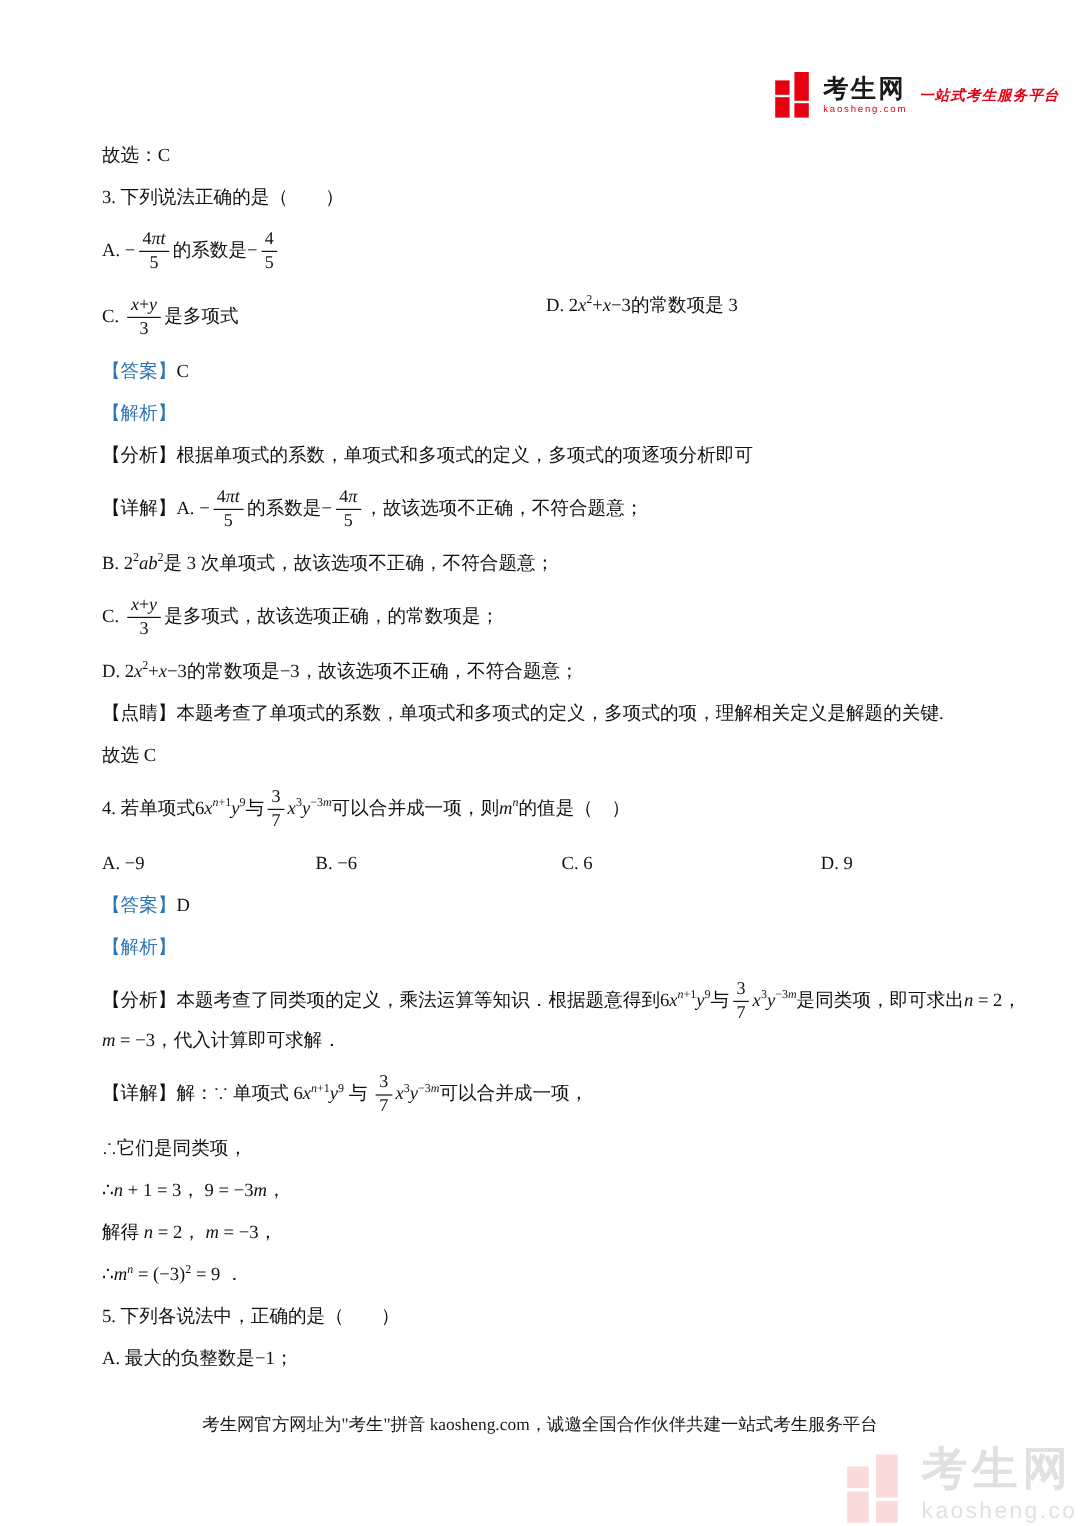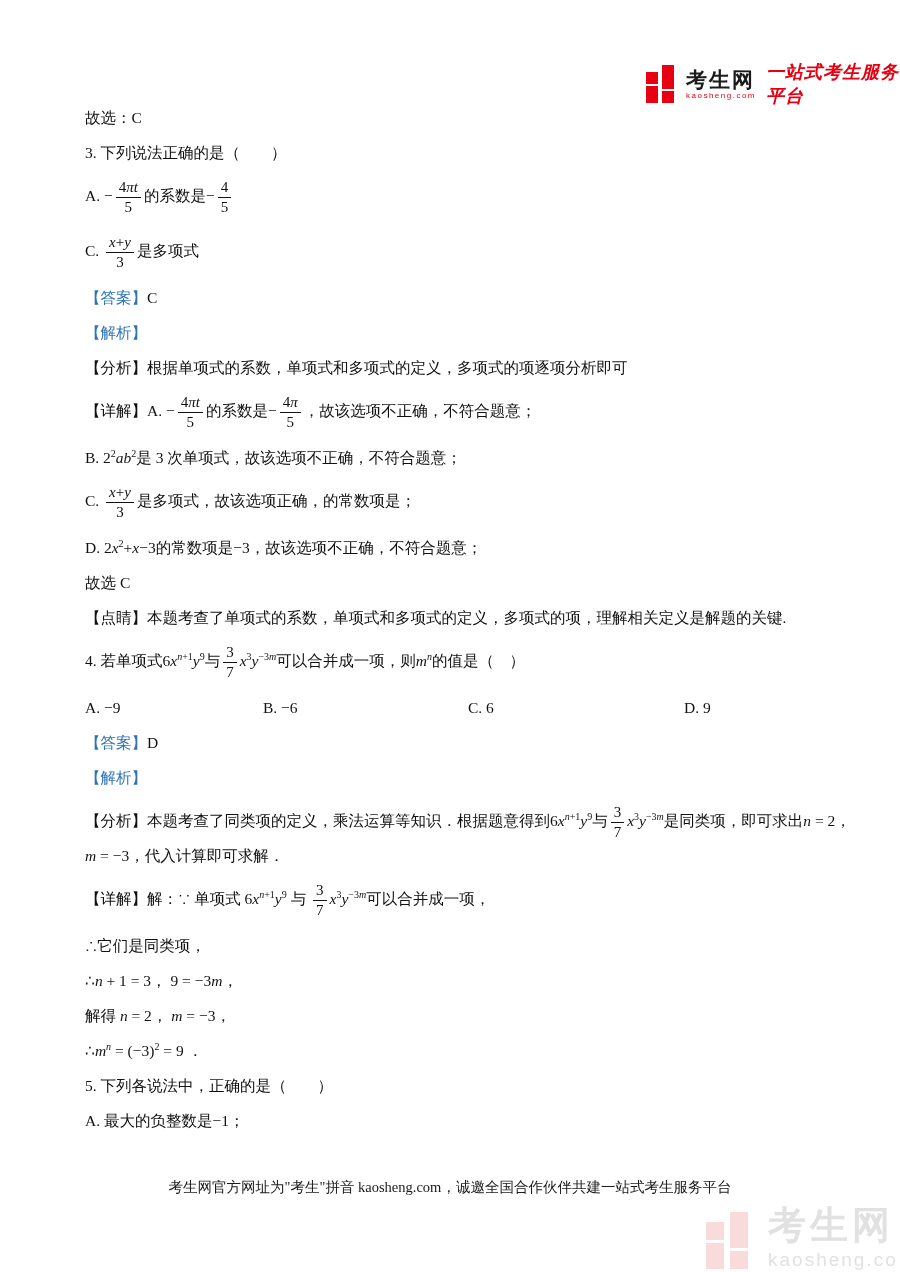--- a/index.html
+++ b/index.html
@@ -11,23 +11,23 @@
   .header-logo{position:absolute;top:60px;left:646px;display:flex;align-items:center;}
   .mark{position:relative;width:34px;height:38px;flex:0 0 auto;}
   .mark i{position:absolute;display:block;background:var(--red);}
   .mark .b1{left:0;top:7px;width:12px;height:12px;}
   .mark .b2{left:0;top:21px;width:12px;height:17px;}
   .mark .b3{left:16px;top:0;width:12px;height:24px;}
   .mark .b4{left:16px;top:26px;width:12px;height:12px;}
   .brand-block{margin-left:6px;line-height:1;}
   .brand-name{font-family:"Liberation Sans","DejaVu Sans",sans-serif;font-weight:bold;font-size:21px;color:#1a1a1a;letter-spacing:2px;}
   .brand-domain{font-family:"Liberation Sans","DejaVu Sans",sans-serif;font-size:8px;color:var(--red);letter-spacing:1.5px;margin-top:2px;}
-  .brand-tagline{font-family:"Liberation Sans","DejaVu Sans",sans-serif;font-size:18px;font-weight:bold;color:var(--red);margin-left:10px;letter-spacing:1px;font-style:italic;}
+  .brand-tagline{font-family:"Liberation Sans","DejaVu Sans",sans-serif;font-size:12px;font-weight:bold;color:var(--red);margin-left:10px;letter-spacing:1px;font-style:italic;}
   
-  .doc{position:absolute;left:85px;top:106px;width:770px;}
+  .doc{position:absolute;left:85px;top:118px;width:770px;}
   .line{margin:0 0 12px 0;line-height:23px;font-size:15.5px;min-height:23px;}
   .line.cols{display:flex;align-items:flex-start;}
   .col{flex:0 0 auto;}
   .col:last-child{flex:1 1 auto;}
   .seg-t{font-family:"Liberation Serif","DejaVu Serif",serif;}
   .seg-n{font-family:"Liberation Serif","DejaVu Serif",serif;}
   .seg-i{font-family:"Liberation Serif","DejaVu Serif",serif;font-style:italic;}
   .seg-b{color:var(--blue);}
   sup.seg-sup{font-size:10px;line-height:0;vertical-align:super;}
   .frac{display:inline-flex;flex-direction:column;align-items:center;vertical-align:middle;margin:2px 3px;line-height:19px;font-size:15px;}
@@ -76,39 +76,40 @@
           </span><span class="seg-t">的系数是</span><span class="seg-n">−</span><span class="frac">
             <span class="num"><span class="seg-n">4</span></span>
             <span class="den"><span class="seg-n">5</span></span>
           </span></div>
       </div>
       <div class="line cols">
         <div class="col" style="width: 370px;"><span class="seg-n">C. </span><span class="frac">
             <span class="num"><span class="seg-i">x</span><span class="seg-n">+</span><span class="seg-i">y</span></span>
             <span class="den"><span class="seg-n">3</span></span>
           </span><span class="seg-t">是多项式</span></div>
+        <div class="col"><span class="seg-n">D. 2</span><span class="seg-i">x</span><sup class="seg-sup"><span class="seg-n">2</span></sup><span class="seg-n">+</span><span class="seg-i">x</span><span class="seg-n">−3</span><span class="seg-t">的常数项是 </span><span class="seg-n">3</span></div>
       </div>
       <div class="line"><span class="seg-b">【答案】</span><span class="seg-n">C</span></div>
       <div class="line"><span class="seg-b">【解析】</span></div>
       <div class="line"><span class="seg-t">【分析】根据单项式的系数，单项式和多项式的定义，多项式的项逐项分析即可</span></div>
       <div class="line"><span class="seg-t">【详解】</span><span class="seg-n">A. −</span><span class="frac">
           <span class="num"><span class="seg-n">4</span><span class="seg-i">πt</span></span>
           <span class="den"><span class="seg-n">5</span></span>
         </span><span class="seg-t">的系数是</span><span class="seg-n">−</span><span class="frac">
           <span class="num"><span class="seg-n">4</span><span class="seg-i">π</span></span>
           <span class="den"><span class="seg-n">5</span></span>
         </span><span class="seg-t">，故该选项不正确，不符合题意；</span></div>
       <div class="line"><span class="seg-n">B. 2</span><sup class="seg-sup"><span class="seg-n">2</span></sup><span class="seg-i">ab</span><sup class="seg-sup"><span class="seg-n">2</span></sup><span class="seg-t">是 </span><span class="seg-n">3</span><span class="seg-t"> 次单项式，故该选项不正确，不符合题意；</span></div>
       <div class="line"><span class="seg-n">C. </span><span class="frac">
           <span class="num"><span class="seg-i">x</span><span class="seg-n">+</span><span class="seg-i">y</span></span>
           <span class="den"><span class="seg-n">3</span></span>
         </span><span class="seg-t">是多项式，故该选项正确，的常数项是；</span></div>
       <div class="line"><span class="seg-n">D. 2</span><span class="seg-i">x</span><sup class="seg-sup"><span class="seg-n">2</span></sup><span class="seg-n">+</span><span class="seg-i">x</span><span class="seg-n">−3</span><span class="seg-t">的常数项是</span><span class="seg-n">−3</span><span class="seg-t">，故该选项不正确，不符合题意；</span></div>
+      <div class="line"><span class="seg-t">【点睛】本题考查了单项式的系数，单项式和多项式的定义，多项式的项，理解相关定义是解题的关键.</span></div>
       <div class="line"><span class="seg-t">故选 </span><span class="seg-n">C</span></div>
-      <div class="line"><span class="seg-t">【点睛】本题考查了单项式的系数，单项式和多项式的定义，多项式的项，理解相关定义是解题的关键.</span></div>
       <div class="line"><span class="seg-t">4. 若单项式</span><span class="seg-n">6</span><span class="seg-i">x</span><sup class="seg-sup"><span class="seg-i">n</span><span class="seg-n">+1</span></sup><span class="seg-i">y</span><sup class="seg-sup"><span class="seg-n">9</span></sup><span class="seg-t">与</span><span class="frac">
           <span class="num"><span class="seg-n">3</span></span>
           <span class="den"><span class="seg-n">7</span></span>
         </span><span class="seg-i">x</span><sup class="seg-sup"><span class="seg-n">3</span></sup><span class="seg-i">y</span><sup class="seg-sup"><span class="seg-n">−3</span><span class="seg-i">m</span></sup><span class="seg-t">可以合并成一项，则</span><span class="seg-i">m</span><sup class="seg-sup"><span class="seg-i">n</span></sup><span class="seg-t">的值是（　）</span></div>
       <div class="line cols">
         <div class="col" style="width: 178px;"><span class="seg-n">A. −9</span></div>
         <div class="col" style="width: 205px;"><span class="seg-n">B. −6</span></div>
         <div class="col" style="width: 216px;"><span class="seg-n">C. 6</span></div>
         <div class="col"><span class="seg-n">D. 9</span></div>
       </div>

